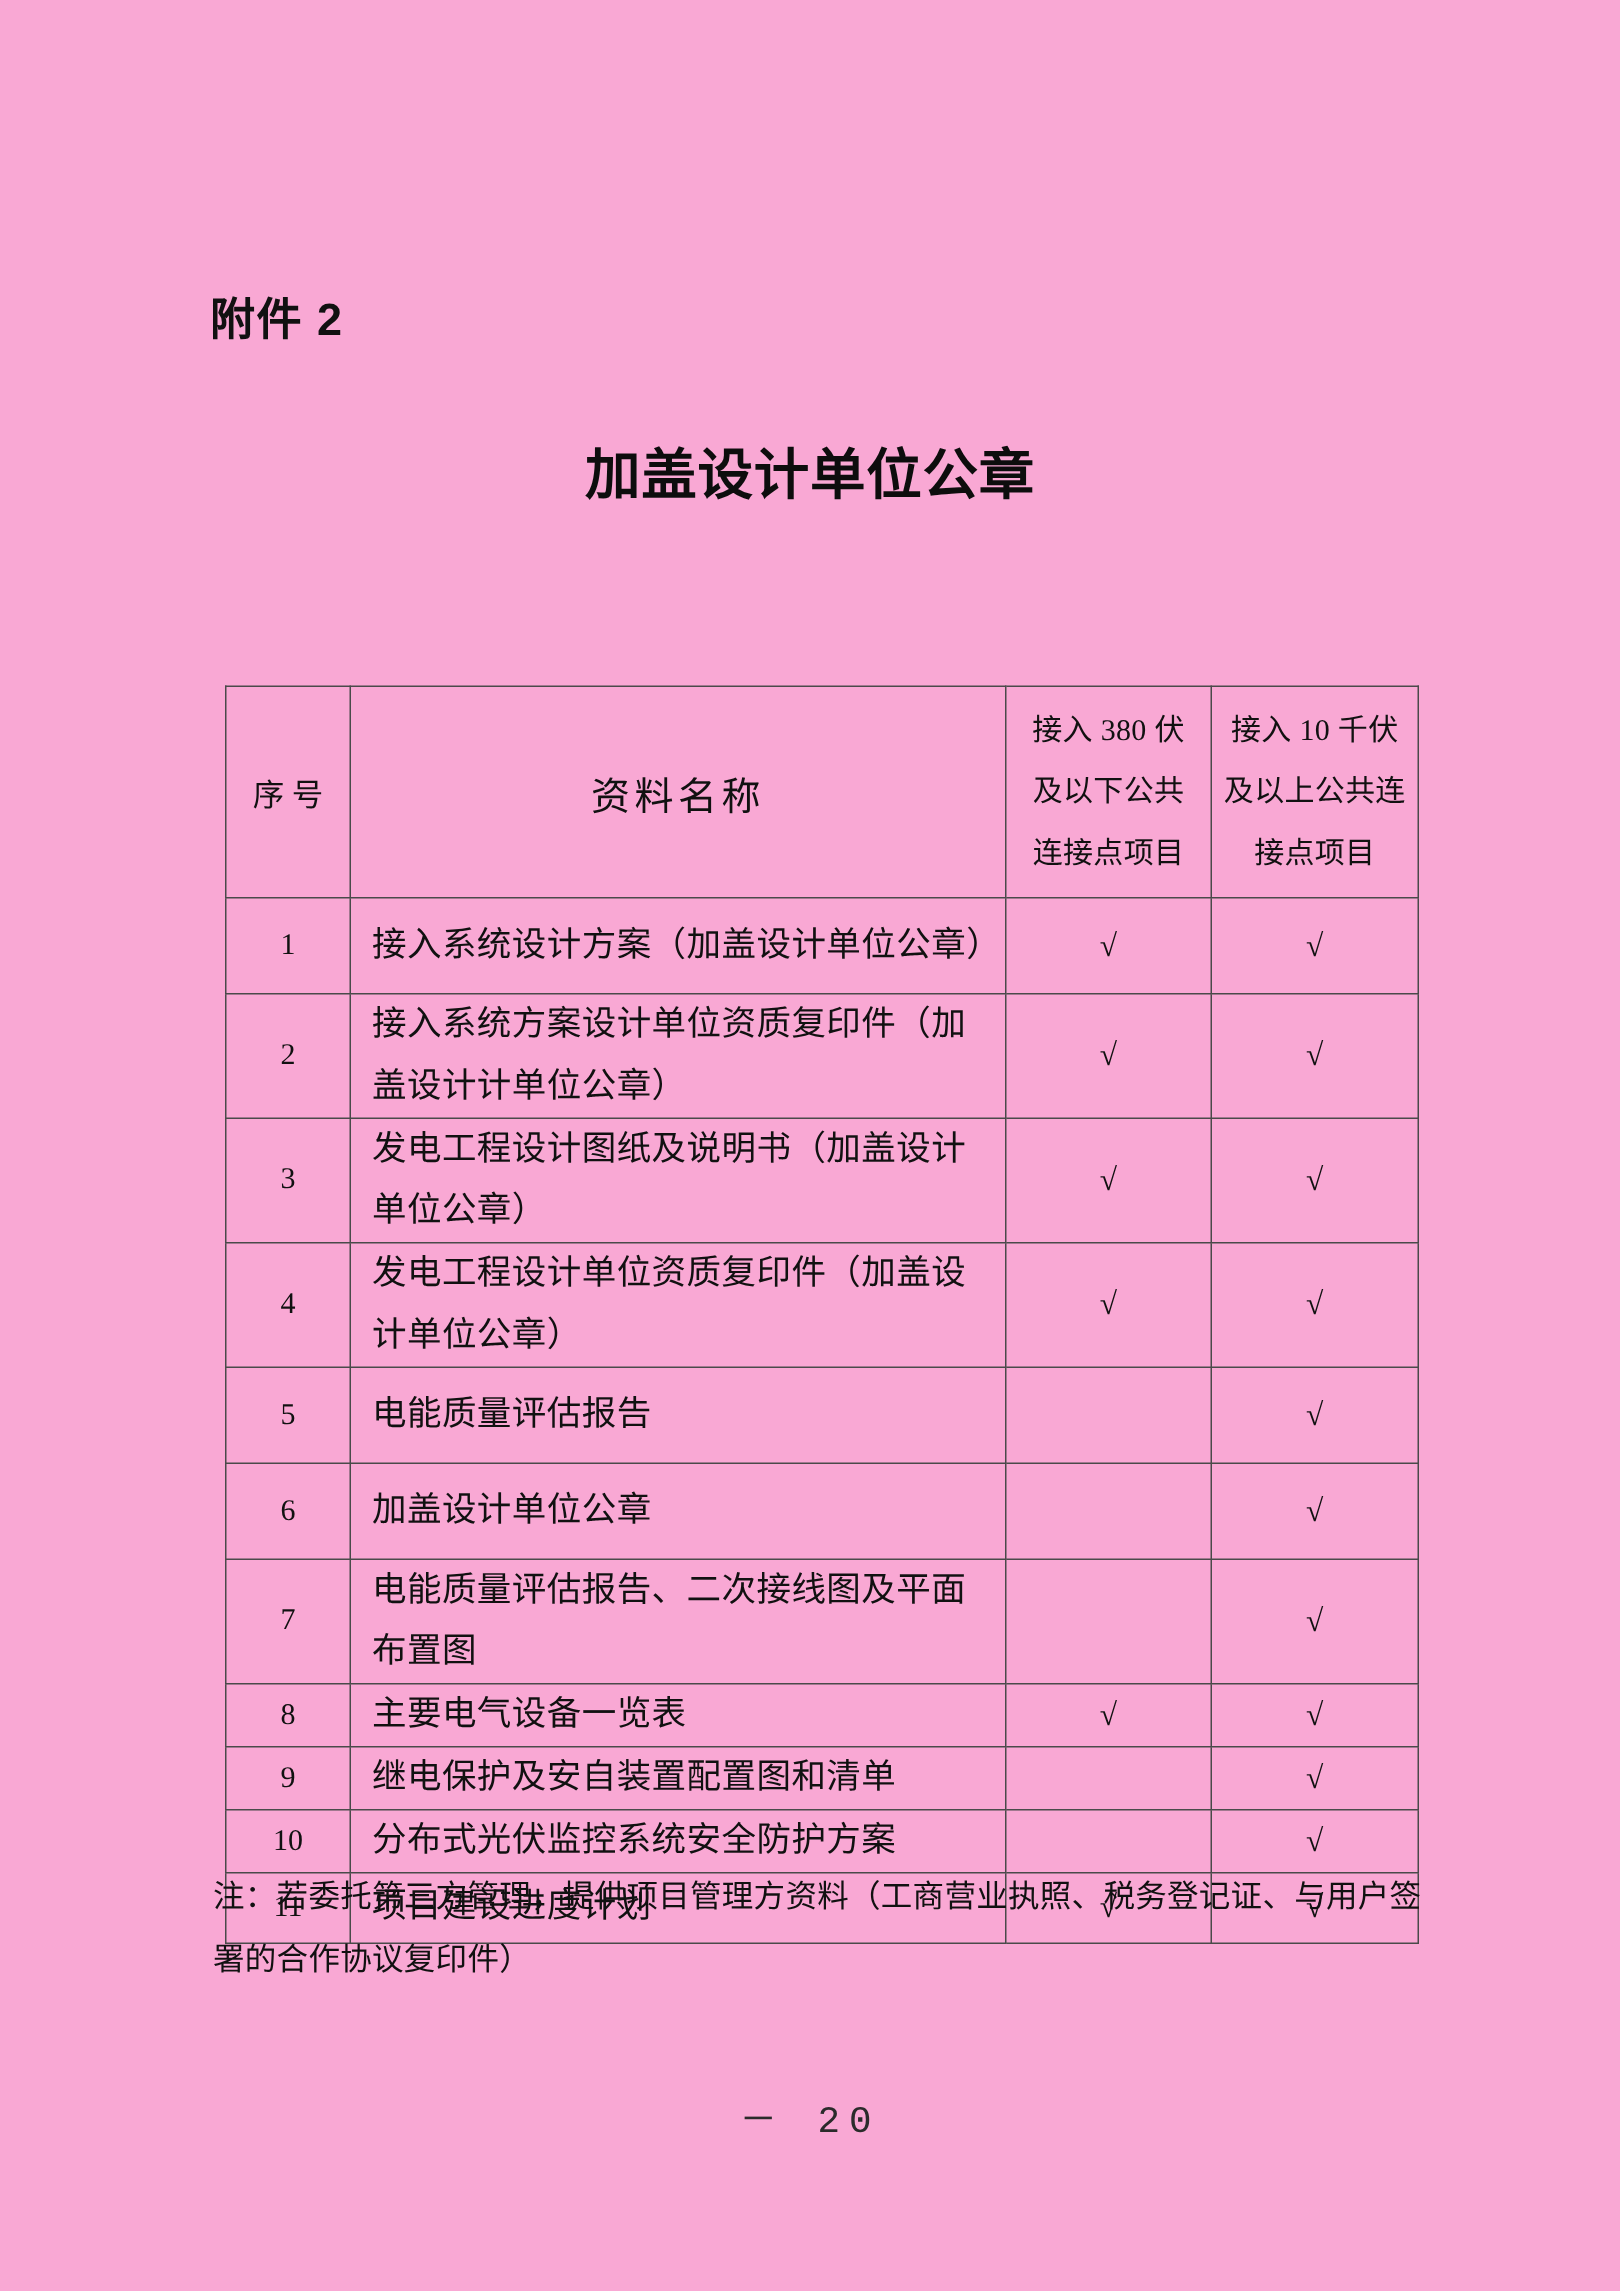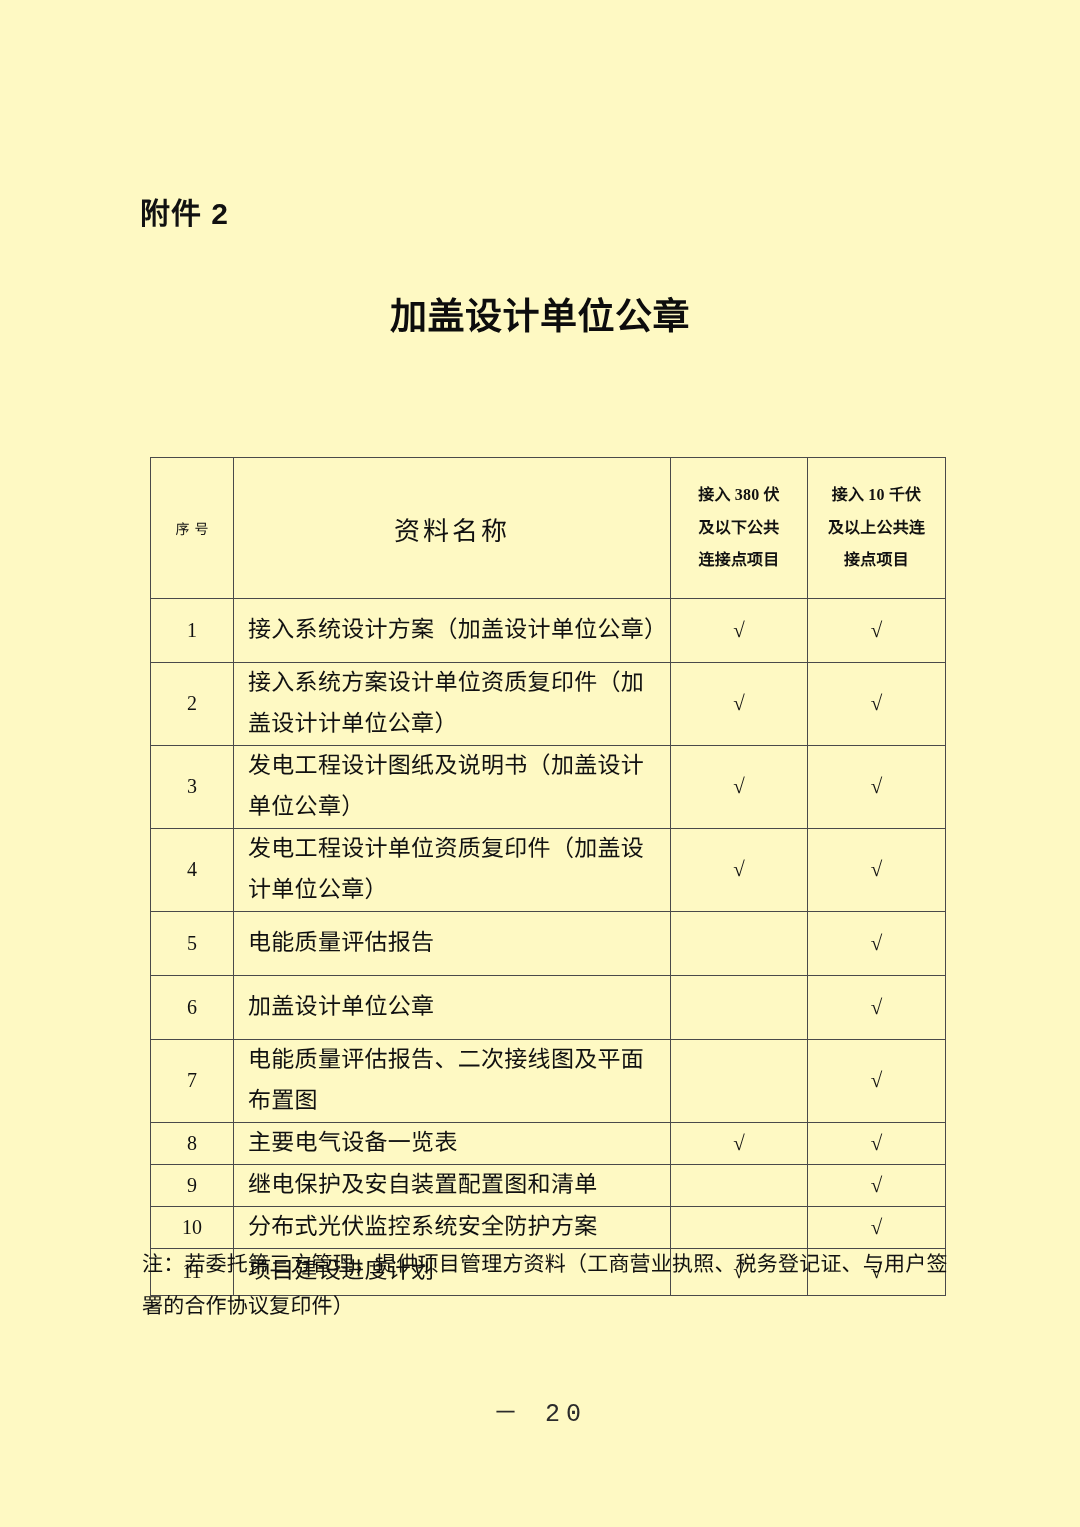--- a/index.html
+++ b/index.html
@@ -5,21 +5,21 @@
 <style>
   html, body {
     margin: 0;
     padding: 0;
     background: #ffffff;
   }
   .page {
     position: relative;
     width: 1080px;
     height: 1527px;
-    background: #fef9c3;
+    background: #f9a8d4;
     margin: 0 auto;
     overflow: hidden;
     font-family: "Liberation Serif", "DejaVu Serif", serif;
     color: #111111;
     -webkit-font-smoothing: antialiased;
   }
 
   
   .attachment-label {
     position: absolute;
@@ -73,34 +73,34 @@
   col.c-name  { width: 437px; }
   col.c-lv1   { width: 137px; }
   col.c-lv2   { width: 138px; }
 
   thead td {
     height: 140px;
     text-align: center;
     font-size: 20px;
   }
   thead td.hdr-idx {
-    font-size: 14px;
+    font-size: 21px;
     letter-spacing: 5px;
     padding-left: 5px;
     font-family: Liberation Serif, serif;
   }
   thead td.hdr-name {
     font-size: 26px;
     letter-spacing: 3px;
   }
   thead td.hdr-level {
-    font-size: 16px;
+    font-size: 20px;
     line-height: 2.05;
     padding: 0 6px;
-    font-weight: bold;
+    font-weight: normal;
     letter-spacing: 0.2px;
   }
 
   tbody td.cell-idx {
     text-align: center;
     font-size: 20px;
   }
   tbody td.cell-name {
     text-align: left;
     font-size: 23px;

